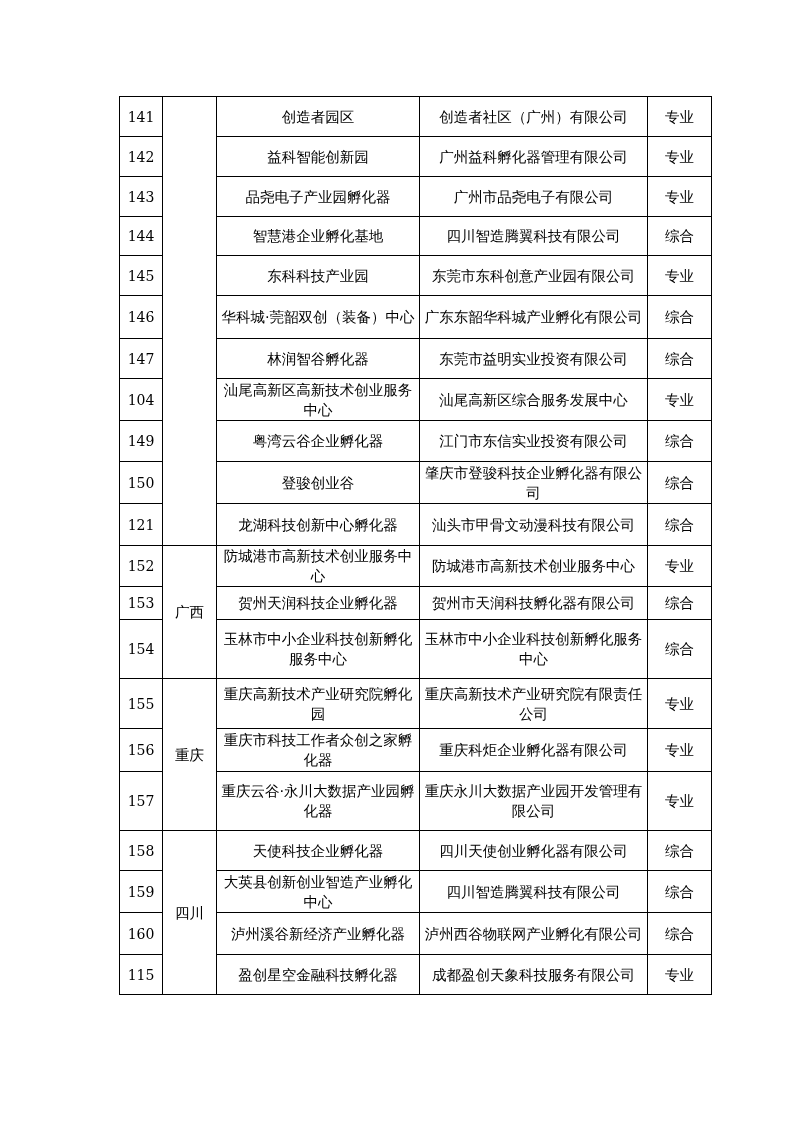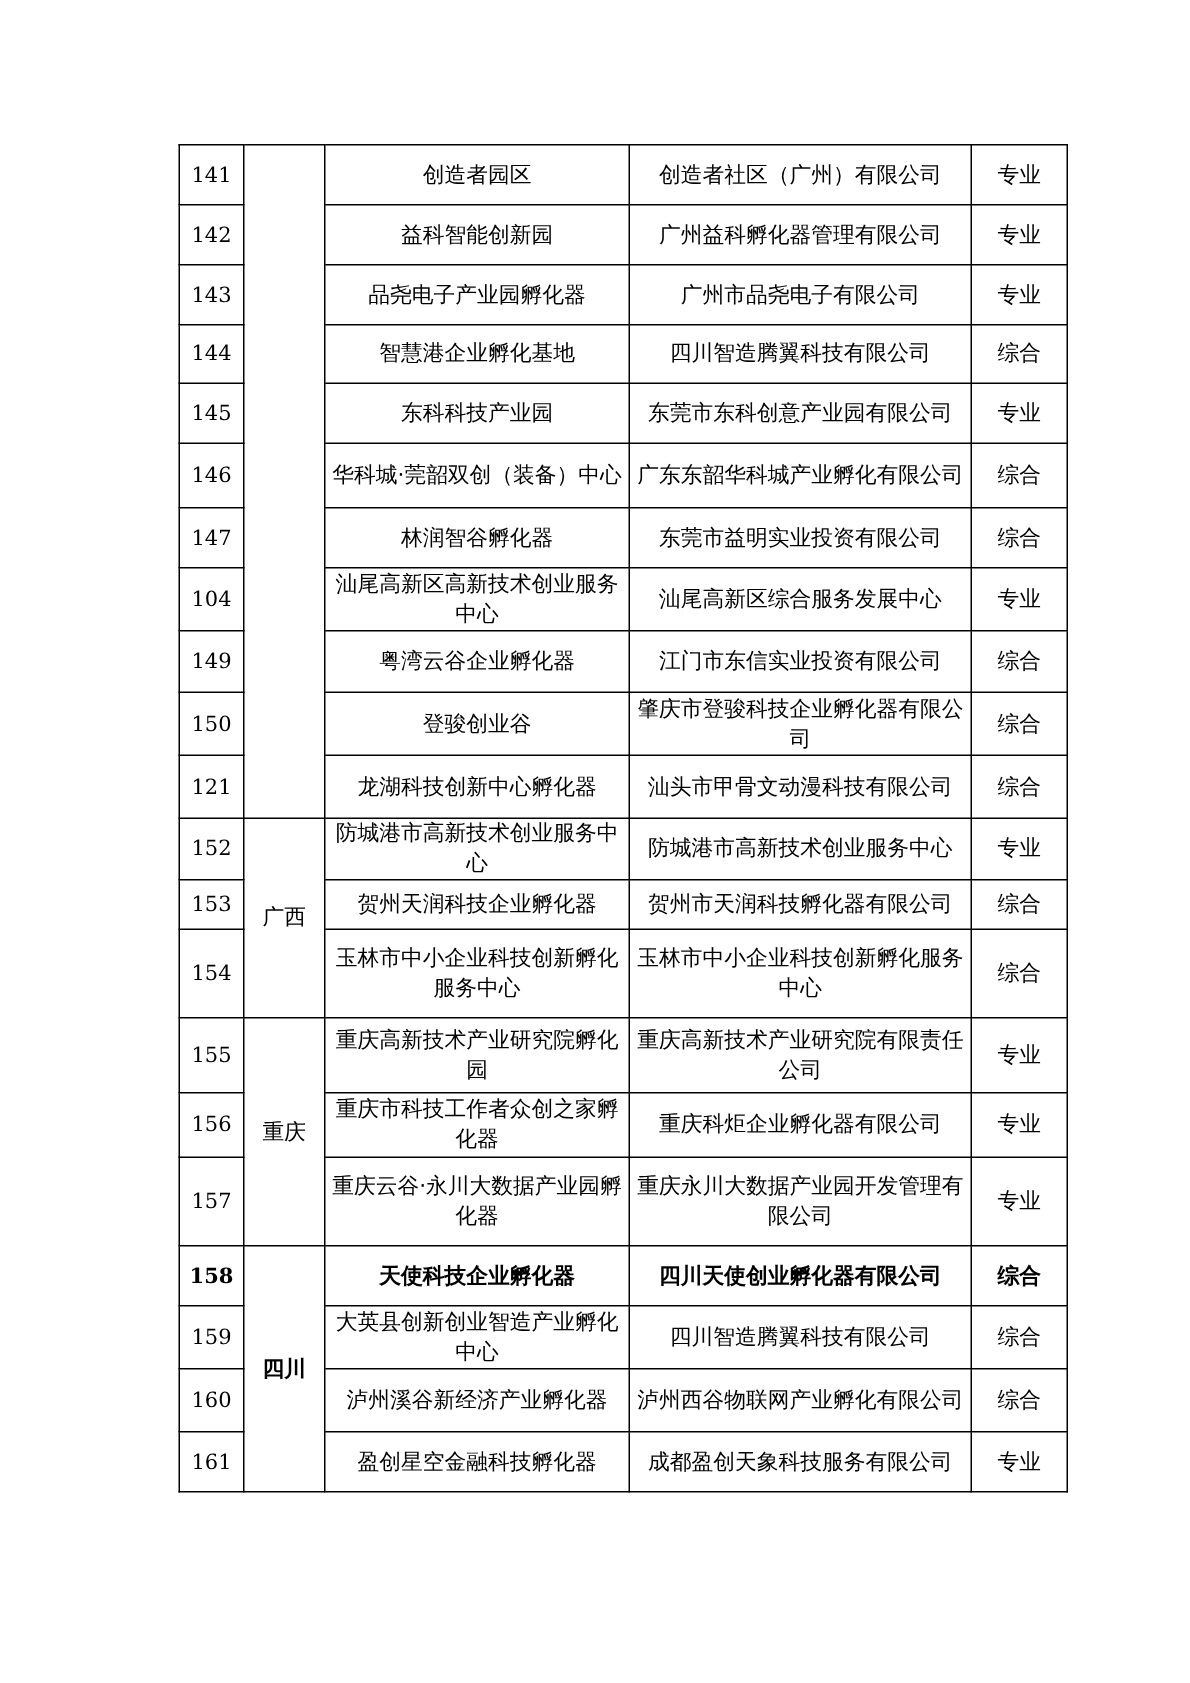--- a/index.html
+++ b/index.html
@@ -121,39 +121,39 @@
         <td class="name">重庆市科技工作者众创之家孵化器</td>
         <td class="org">重庆科炬企业孵化器有限公司</td>
         <td class="type">专业</td>
       </tr>
       <tr style="height: 59px;">
         <td class="num">157</td>
         <td class="name">重庆云谷·永川大数据产业园孵化器</td>
         <td class="org">重庆永川大数据产业园开发管理有限公司</td>
         <td class="type">专业</td>
       </tr>
-      <tr style="height: 40px; font-weight: bold;">
+      <tr style="height: 40px;">
         <td class="num">158</td>
         <td class="region" rowspan="4">四川</td>
         <td class="name">天使科技企业孵化器</td>
         <td class="org">四川天使创业孵化器有限公司</td>
         <td class="type">综合</td>
       </tr>
       <tr style="height: 42px;">
         <td class="num">159</td>
         <td class="name">大英县创新创业智造产业孵化中心</td>
         <td class="org">四川智造腾翼科技有限公司</td>
         <td class="type">综合</td>
       </tr>
       <tr style="height: 42px;">
         <td class="num">160</td>
         <td class="name">泸州溪谷新经济产业孵化器</td>
         <td class="org">泸州西谷物联网产业孵化有限公司</td>
         <td class="type">综合</td>
       </tr>
       <tr style="height: 40px;">
-        <td class="num">161</td>
+        <td class="num">115</td>
         <td class="name">盈创星空金融科技孵化器</td>
         <td class="org">成都盈创天象科技服务有限公司</td>
         <td class="type">专业</td>
       </tr>
     </tbody>
 </table>
 
 </body></html>

